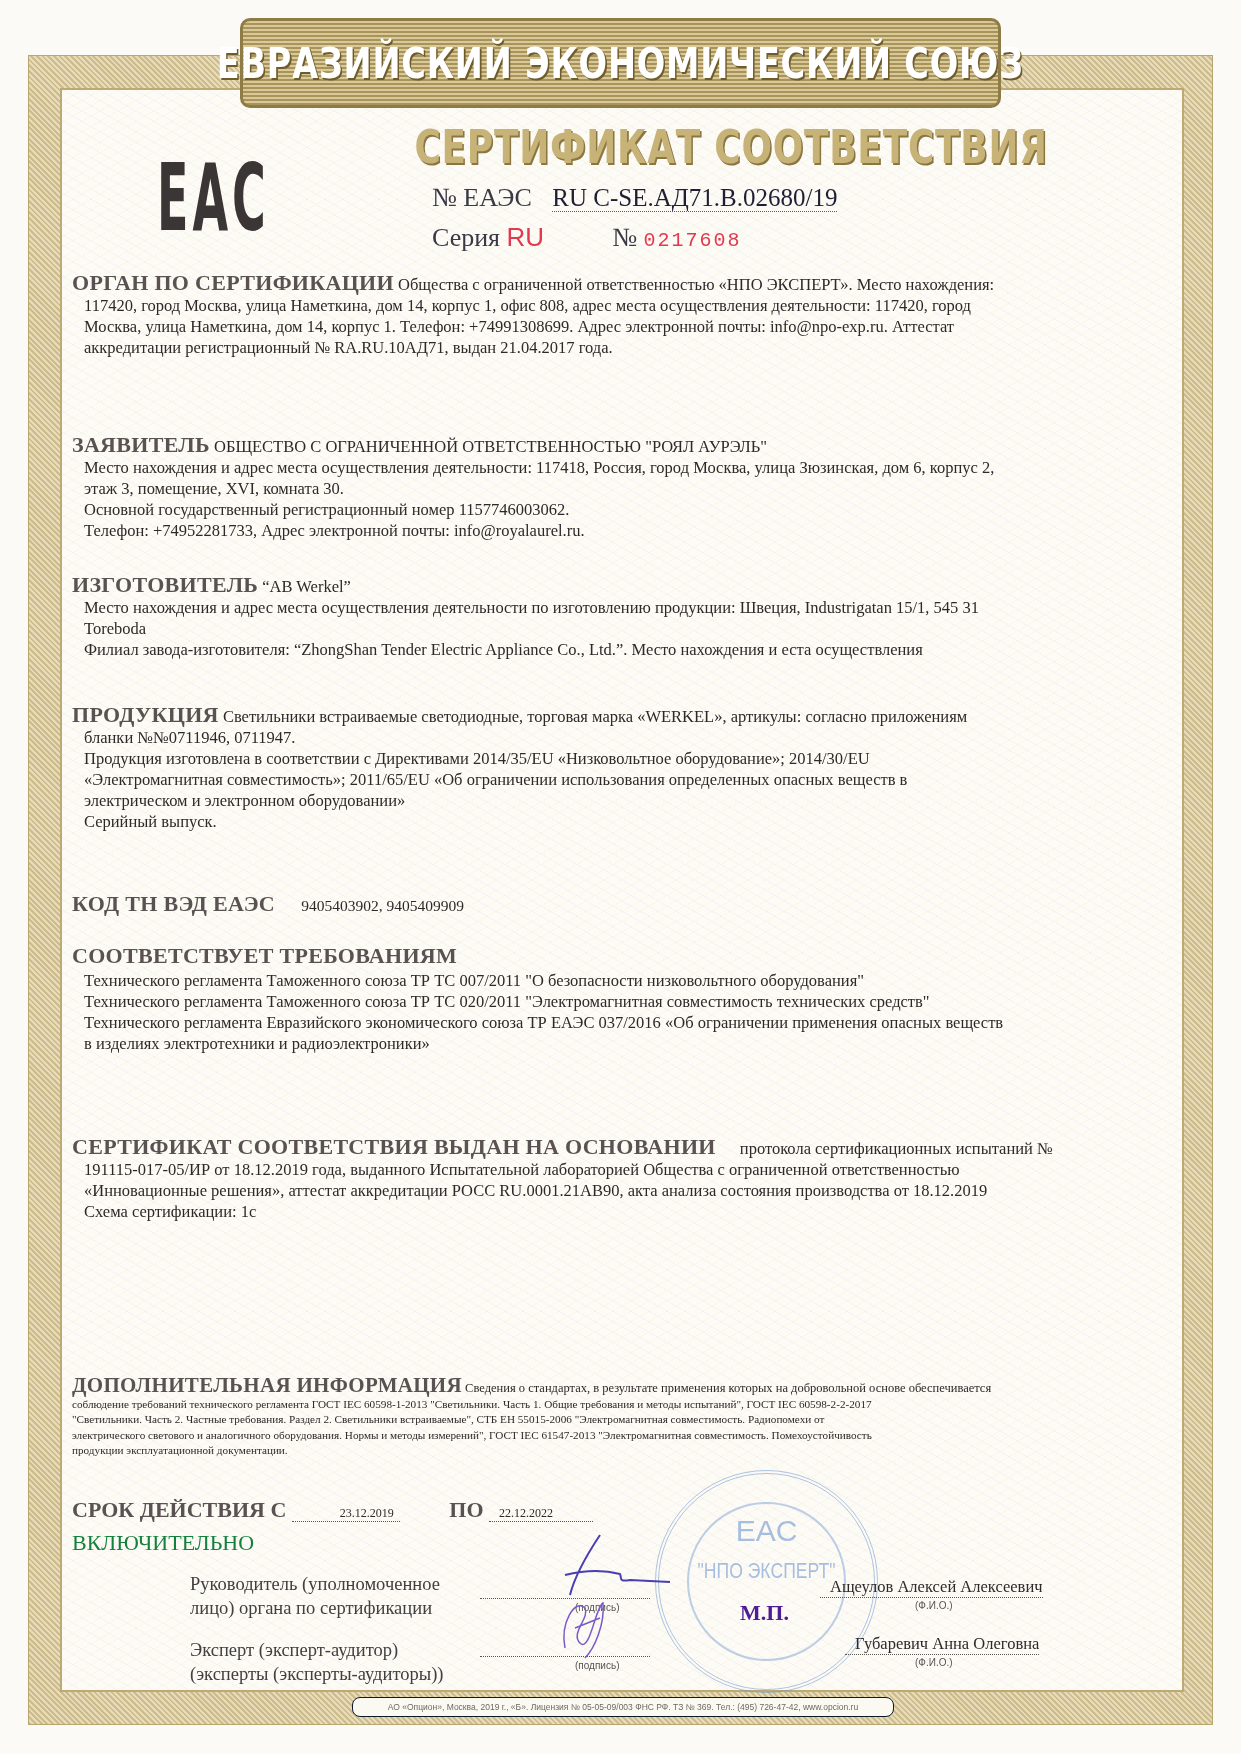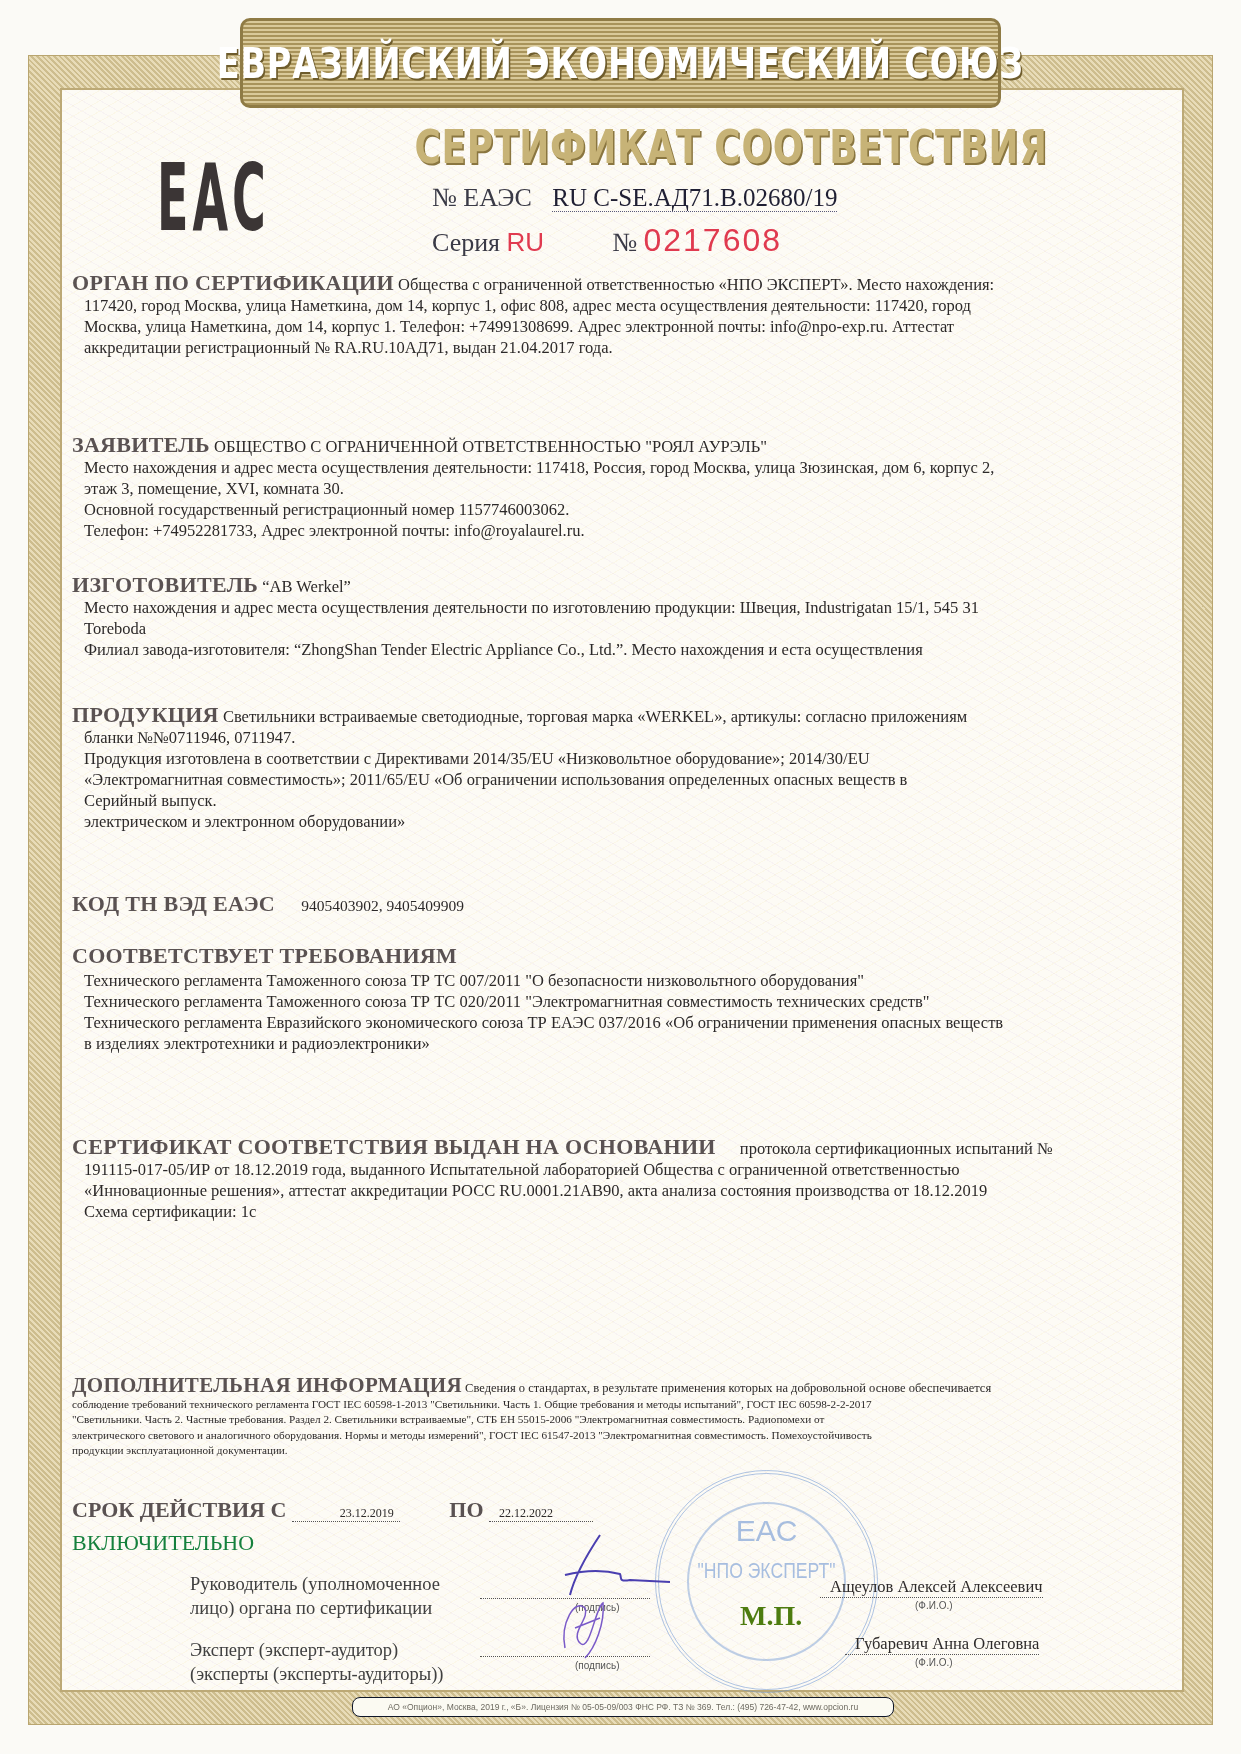--- a/index.html
+++ b/index.html
@@ -46,41 +46,41 @@
     position: absolute; left: 157px; top: 153px;
     font-family: "DejaVu Sans", sans-serif; font-weight: bold; font-size: 92px;
     color: #3b3535; transform: scaleX(0.5); transform-origin: left top; letter-spacing: 8px;
     line-height: 1;
   }
   .cert-num-row { position: absolute; left: 432px; top: 183px; font-size: 26px; color: #3a3a46; }
   .cert-num-row .num-value { font-size: 25px; color: #1f1f33; margin-left: 14px;
     border-bottom: 1px dotted #5a5a7a; }
   .series-row { position: absolute; left: 432px; top: 222px; font-size: 26px; color: #3a3a46; }
   .series-row .red { color: #e03a4f; font-family: "Liberation Sans", sans-serif; }
-  .series-row .serial { font-family: Liberation Sans, sans-serif; font-size: 32px; letter-spacing: 2px; }
+  .series-row .serial { font-family: Liberation Mono, monospace; font-size: 20px; letter-spacing: 2px; }
   .series-row .gap { display: inline-block; width: 55px; }
 
   .section { position: absolute; left: 72px; width: 1060px; font-size: 16.5px; line-height: 21px; color: #2c2929; }
   .section .head {
     font-size: 22px; font-weight: bold; color: #5a5252; letter-spacing: 0.3px;
   }
   .section .indent { padding-left: 12px; }
   .small { font-size: 12.5px; line-height: 15.5px; }
 
   .validity { position: absolute; left: 72px; top: 1497px; font-size: 22px; font-weight: bold; color: #5a5252; }
   .validity .date { font-size: 12px; font-weight: normal; color: #2c2929; display: inline-block;
     border-bottom: 1px dotted #555; padding: 0 6px 0 48px; }
   .validity .po { margin-left: 44px; }
   .inclusive { position: absolute; left: 72px; top: 1530px; font-size: 22px; font-weight: normal; color: #15803d; }
 
   .sig-label { position: absolute; left: 190px; font-size: 18.5px; line-height: 24px; color: #404040; }
   .sig-line { position: absolute; left: 480px; width: 170px; border-bottom: 1px dotted #555; }
   .sig-caption { position: absolute; font-family: "Liberation Sans", sans-serif; font-size: 10px; color: #555; }
   .fio-name { position: absolute; font-size: 16.5px; color: #2c2929; border-bottom: 1px dotted #555; padding-left: 10px; }
-  .mp { position: absolute; left: 740px; top: 1600px; font-size: 28px; font-weight: bold; color: #4d7c0f; }
+  .mp { position: absolute; left: 740px; top: 1600px; font-size: 22px; font-weight: bold; color: #4c1d95; }
 
   .stamp {
     position: absolute; left: 655px; top: 1470px; width: 215px; height: 215px; border-radius: 50%;
     border: 4px double rgba(110,150,210,0.55);
   }
   .stamp-inner {
     position: absolute; left: 28px; top: 28px; width: 155px; height: 155px; border-radius: 50%;
     border: 2px solid rgba(110,150,210,0.45);
   }
   .stamp-eac { position: absolute; left: 0; width: 100%; top: 40px; text-align: center;
@@ -145,22 +145,22 @@
   <div class="indent">Toreboda</div>
   <div class="indent">Филиал завода-изготовителя: “ZhongShan Tender Electric Appliance Co., Ltd.”. Место нахождения и еста осуществления</div>
 </div>
 
 <div class="section" style="top:704px;">
   <div><span class="head">ПРОДУКЦИЯ</span>
     <span>Светильники встраиваемые светодиодные, торговая марка «WERKEL», артикулы: согласно приложениям</span></div>
   <div class="indent">бланки №№0711946, 0711947.</div>
   <div class="indent">Продукция изготовлена в соответствии с Директивами 2014/35/EU «Низковольтное оборудование»; 2014/30/EU</div>
   <div class="indent">«Электромагнитная совместимость»; 2011/65/EU  «Об ограничении использования определенных опасных веществ в</div>
+  <div class="indent">электрическом и электронном оборудовании»</div>
   <div class="indent">Серийный выпуск.</div>
-  <div class="indent">электрическом и электронном оборудовании»</div>
 </div>
 
 <div class="section" style="top:893px;">
   <span class="head">КОД ТН ВЭД ЕАЭС</span>
   <span style="margin-left:22px; font-size:15.5px;">9405403902, 9405409909</span>
 </div>
 
 <div class="section" style="top:945px;">
   <div class="head" style="margin-bottom:4px;">СООТВЕТСТВУЕТ ТРЕБОВАНИЯМ</div>
   <div class="indent">Технического регламента Таможенного союза ТР ТС 007/2011 "О безопасности низковольтного оборудования"</div>

